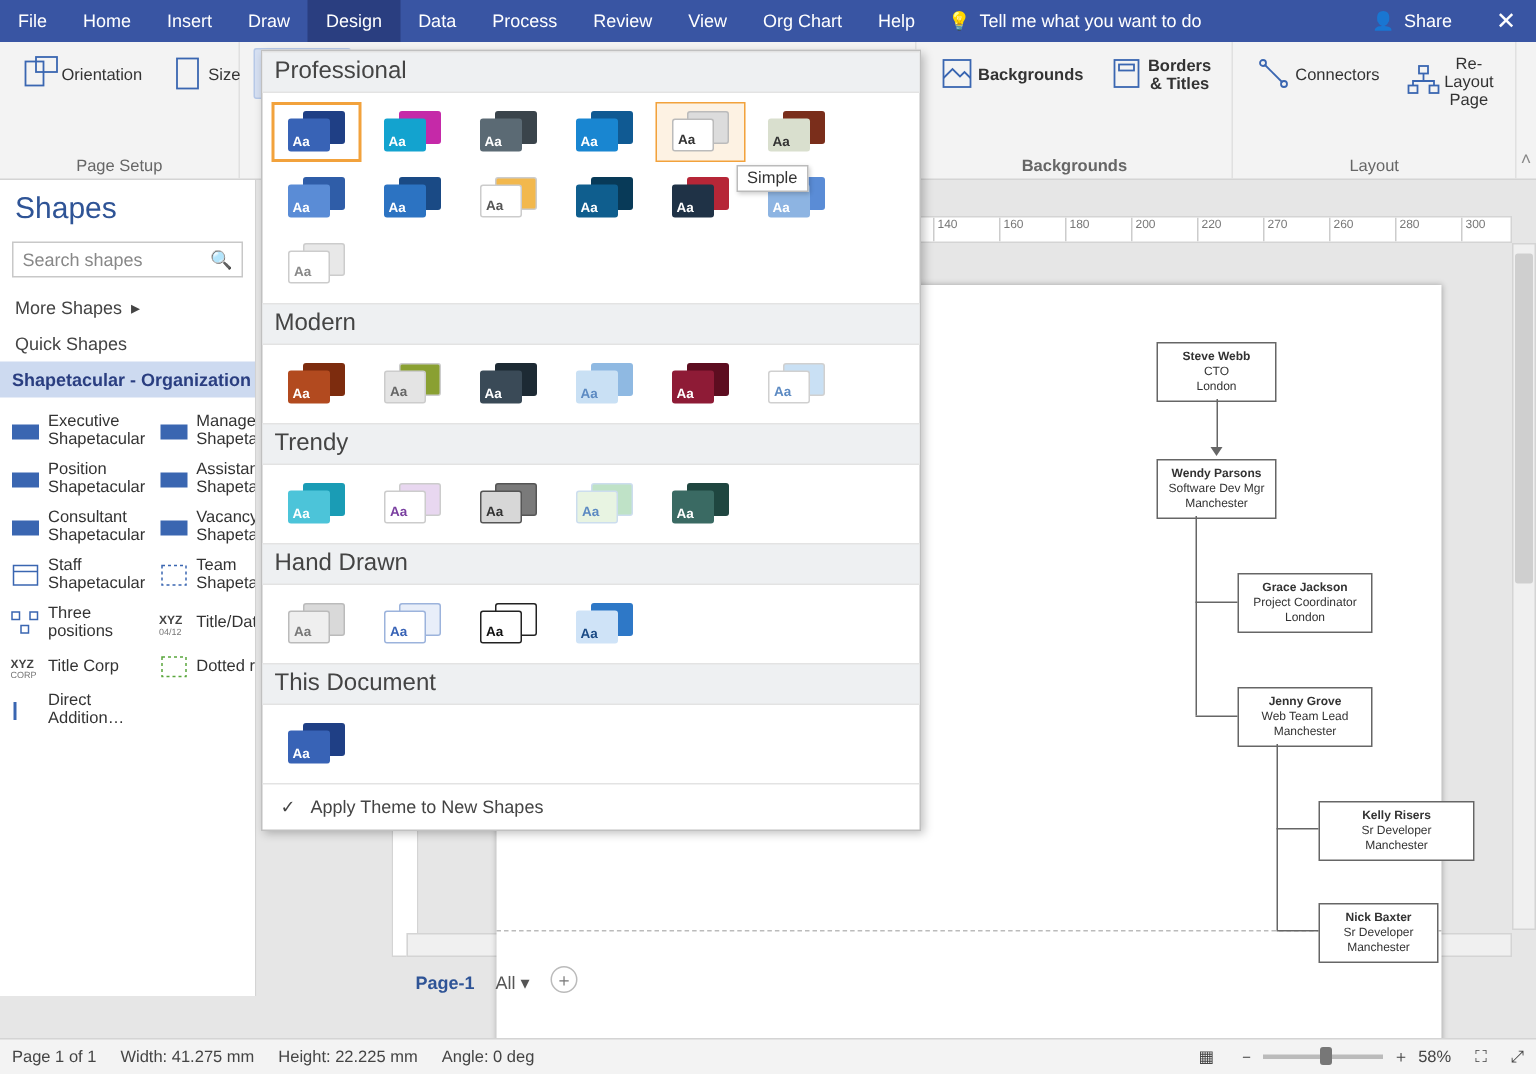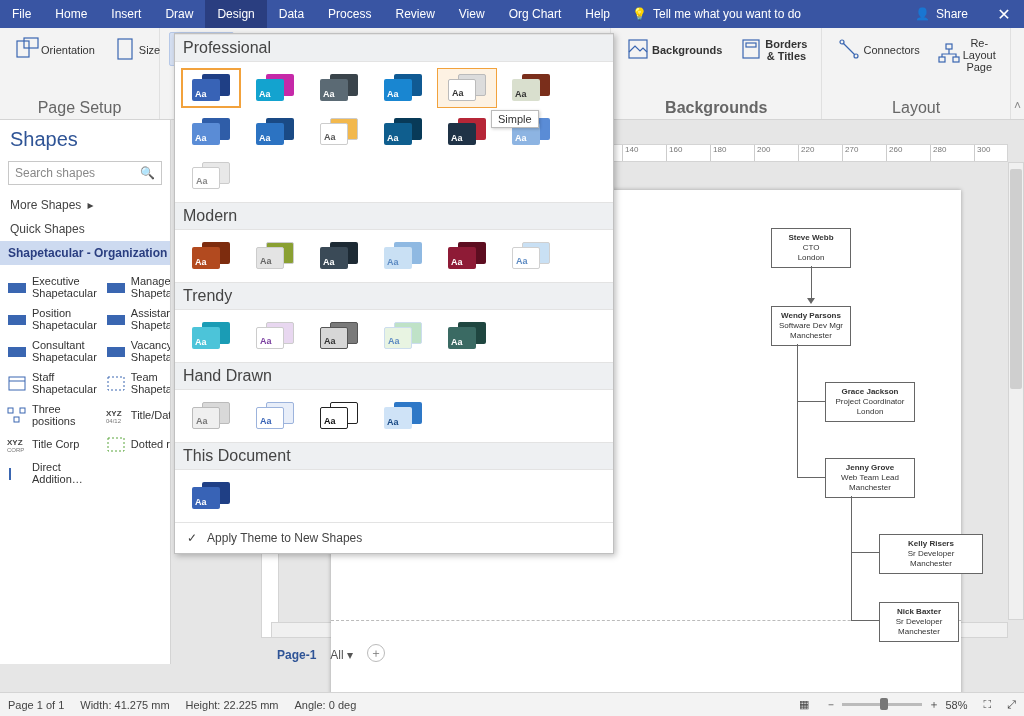--- a/index.html
+++ b/index.html
@@ -11,21 +11,21 @@
 .menubar .tab.active { background: #2a3e80; }
 .menubar .spacer { flex: 1; }
 .menubar .tell { display:flex; align-items:center; gap:6px; padding:0 10px; }
 .menubar .share { display:flex; align-items:center; gap:6px; padding:0 16px; }
 .menubar .close { width:40px; display:flex; align-items:center; justify-content:center; font-size:16px; }
 
 
 .ribbon { height: 92px; background: #f3f3f3; border-bottom: 1px solid #d4d4d4; display:flex; }
 .rgroup { border-right:1px solid #e0e0e0; padding: 4px 6px 2px; display:flex; flex-direction:column; }
 .rgroup .row { display:flex; gap:2px; flex:1; align-items:flex-start; }
-.rgroup .gname { text-align:center; font-size:16px; color:#666; padding-top:2px; }
+.rgroup .gname { text-align:center; font-size:11px; color:#666; padding-top:2px; }
 .rbtn { display:flex; flex-direction:row; align-items:center; justify-content:flex-start; padding:2px 6px; cursor:pointer; border:1px solid transparent; border-radius:2px; }
 .rbtn .ic { width:28px; height:28px; display:flex; align-items:center; justify-content:center; }
 .rbtn .lbl { font-size:11px; line-height:12px; text-align:center; margin-top:2px; }
 .rbtn.sel { background:#d6e0f2; border-color:#b7c9e8; }
 .ribbon .themes-area { width: 450px; min-width: 450px; position: relative; }
 .ribbon-right-sep { border-left:1px solid #e0e0e0;font-weight:bold; }
 
 
 .theme-panel { position:absolute; left:174px; top:33px; width:440px; background:#fff; border:1px solid #c0c0c0; box-shadow: 2px 2px 6px rgba(0,0,0,.25); z-index: 500; }
 .theme-head { background:#eef0f2; padding:4px 8px; font-size:16px; color:#444; border-bottom:1px solid #e3e3e3; border-top:1px solid #e3e3e3; }

